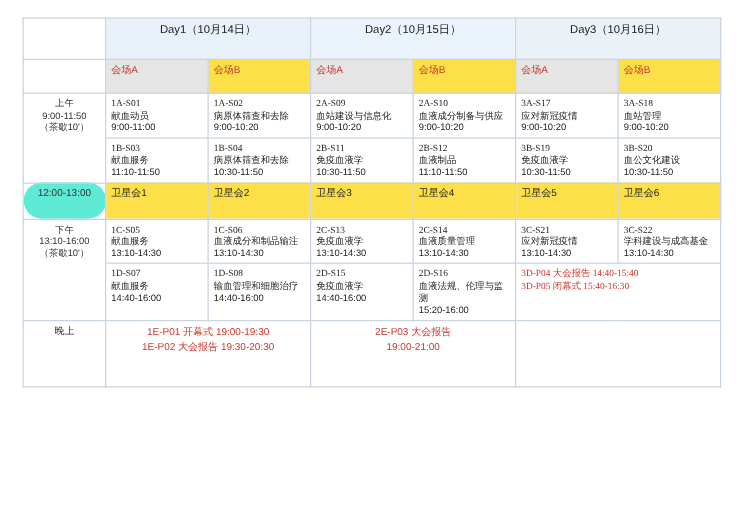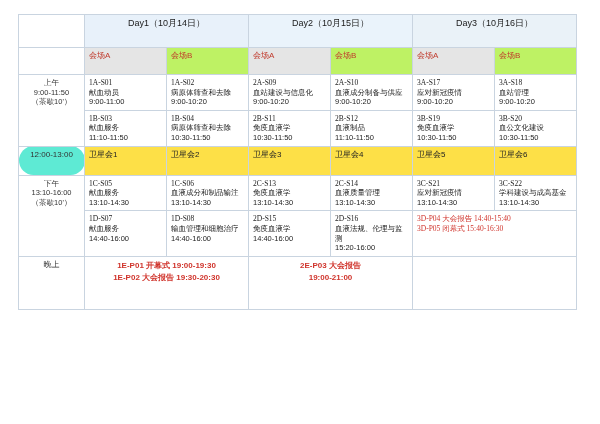--- a/index.html
+++ b/index.html
@@ -36,21 +36,21 @@
   .hallrow td{
     text-align:left;
     vertical-align:middle;
     font-size:8px;
     font-weight:bold;
     color:#c0392b;
     height:20px;
     padding-left:6px;
   }
   .hallA{background:#e5e5e5;}
-  .hallB{background:#bef264;}
+  .hallB{background:#fde047;}
   .timecell{
     text-align:center;
     vertical-align:middle;
     font-size:7.5px;
     color:#333;
     background:#ffffff;
     line-height:1.5;
     border-radius:30px;
   }
   .sess{background:#ffffff;}
@@ -64,21 +64,21 @@
     font-size:8px;
   }
   .satrow td.timecell{background:#5eead4;}
   .sat-label{padding-left:6px;}
   .red{color:#d0342c;}
   .evening td{
     vertical-align:middle;
     text-align:center;
     height:46px;
   }
-  .evening .ev-line{display:block;color:#d0342c;font-size:8px;line-height:1.5;font-weight:bold;}
+  .evening .ev-line{display:block;color:#d0342c;font-size:8px;line-height:1.5;}
   .even-label{
     text-align:center;
     vertical-align:middle;
     font-size:8px;
     color:#333;
   }
   .corner{background:#ffffff;}
   .closing{color:#d0342c;}
   .empty{background:#ffffff;}
 </style>

